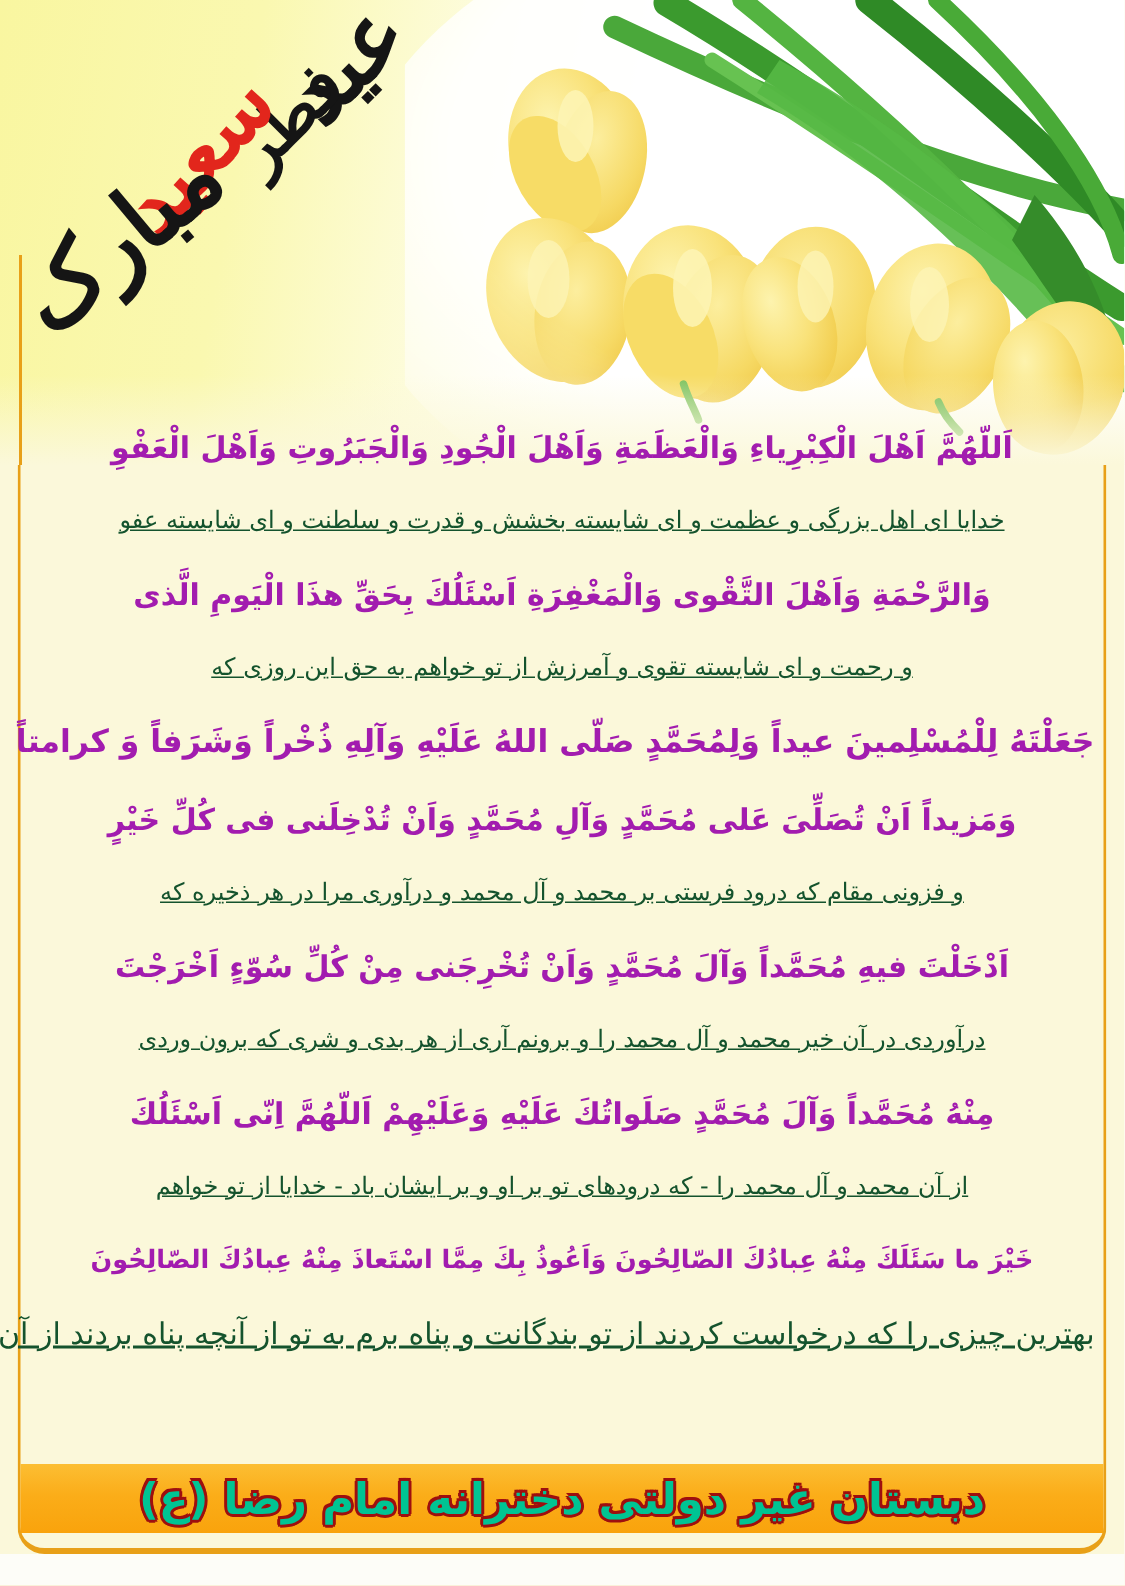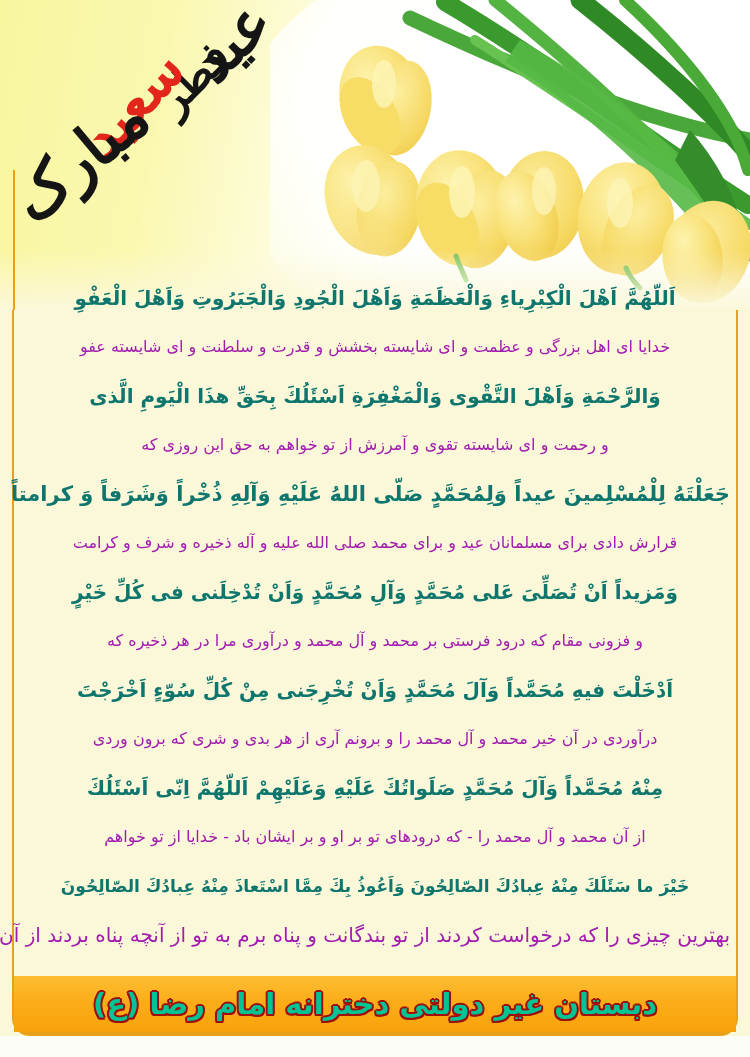--- a/index.html
+++ b/index.html
@@ -45,32 +45,32 @@
   .cal-fetr{left:152px;top:52px;font-size:44px;transform:rotate(-45deg);}
   .cal-saeid{left:72px;top:70px;font-size:56px;transform:rotate(-48deg);color:#E2261C;}
   .cal-mobarak{left:2px;top:122px;font-size:62px;transform:rotate(-40deg);}
   
   .content{
     position:absolute;left:20px;right:20px;top:272px;z-index:4;
     text-align:center;direction:rtl;color:#1b1b1b;
   }
   .ar{
     height:52px;line-height:52px;font-size:20px;font-weight:700;
-    white-space:nowrap;color:#0f766e;
+    white-space:nowrap;color:#a21caf;
   }
   .ar.mid{font-size:21px;}
   .ar.sm{font-size:17px;}
   .fa{
     height:46px;line-height:46px;font-size:16px;font-weight:400;
-    white-space:nowrap;color:#a21caf;
+    white-space:nowrap;color:#14532d;text-decoration:underline;
   }
   .fa.sm{font-size:20px;}
   
   .band{
-    position:absolute;left:14px;right:14px;top:976px;height:56px;z-index:4;
+    position:absolute;left:14px;right:14px;top:976px;height:46px;z-index:4;
     background:linear-gradient(180deg,#FCBE33 0%,#FBAD19 45%,#F9A30C 100%);
     display:flex;align-items:center;justify-content:center;
   }
   .band-text{
     font-size:29px;font-weight:800;color:#00C493;letter-spacing:0px;
     direction:rtl;white-space:nowrap;
     text-shadow:
       2px 0 0 #9E0F0F,-2px 0 0 #9E0F0F,0 2px 0 #9E0F0F,0 -2px 0 #9E0F0F,
       1.5px 1.5px 0 #9E0F0F,-1.5px 1.5px 0 #9E0F0F,
       1.5px -1.5px 0 #9E0F0F,-1.5px -1.5px 0 #9E0F0F;
@@ -160,21 +160,20 @@
   </div>
 
   <div class="pinstripe-left"></div>
 
   <div class="content">
     <div class="ar">اَللّهُمَّ اَهْلَ الْكِبْرِياءِ وَالْعَظَمَةِ وَاَهْلَ الْجُودِ وَالْجَبَرُوتِ وَاَهْلَ الْعَفْوِ</div>
     <div class="fa">خدایا ای اهل بزرگی و عظمت و ای شایسته بخشش و قدرت و سلطنت و ای شایسته عفو</div>
     <div class="ar">وَالرَّحْمَةِ وَاَهْلَ التَّقْوى وَالْمَغْفِرَةِ اَسْئَلُكَ بِحَقِّ هذَا الْيَومِ الَّذى</div>
     <div class="fa">و رحمت و ای شایسته تقوی و آمرزش از تو خواهم به حق این روزی که</div>
     <div class="ar mid">جَعَلْتَهُ لِلْمُسْلِمينَ عيداً وَلِمُحَمَّدٍ صَلّى اللهُ عَلَيْهِ وَآلِهِ ذُخْراً وَشَرَفاً وَ كرامتاً</div>
-    <div class="fa">قرارش دادی برای مسلمانان عید و برای محمد صلی الله علیه و آله ذخیره و شرف و کرامت</div>
     <div class="ar">وَمَزيداً اَنْ تُصَلِّىَ عَلى مُحَمَّدٍ وَآلِ مُحَمَّدٍ وَاَنْ تُدْخِلَنى فى كُلِّ خَيْرٍ</div>
     <div class="fa">و فزونی مقام که درود فرستی بر محمد و آل محمد و درآوری مرا در هر ذخیره که</div>
     <div class="ar">اَدْخَلْتَ فيهِ مُحَمَّداً وَآلَ مُحَمَّدٍ وَاَنْ تُخْرِجَنى مِنْ كُلِّ سُوّءٍ اَخْرَجْتَ</div>
     <div class="fa">درآوردی در آن خیر محمد و آل محمد را و برونم آری از هر بدی و شری که برون وردی</div>
     <div class="ar">مِنْهُ مُحَمَّداً وَآلَ مُحَمَّدٍ صَلَواتُكَ عَلَيْهِ وَعَلَيْهِمْ اَللّهُمَّ اِنّى اَسْئَلُكَ</div>
     <div class="fa">از آن محمد و آل محمد را - که درودهای تو بر او و بر ایشان باد - خدایا از تو خواهم</div>
     <div class="ar sm">خَيْرَ ما سَئَلَكَ مِنْهُ عِبادُكَ الصّالِحُونَ وَاَعُوذُ بِكَ مِمَّا اسْتَعاذَ مِنْهُ عِبادُكَ الصّالِحُونَ</div>
     <div class="fa sm">بهترین چیزی را که درخواست کردند از تو بندگانت و پناه برم به تو از آنچه پناه بردند از آن بندگان شایسته‌ات.</div>
   </div>
 

